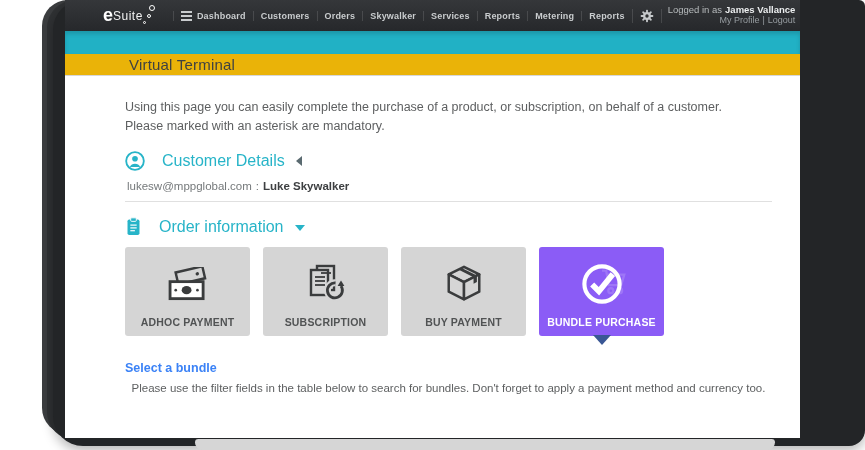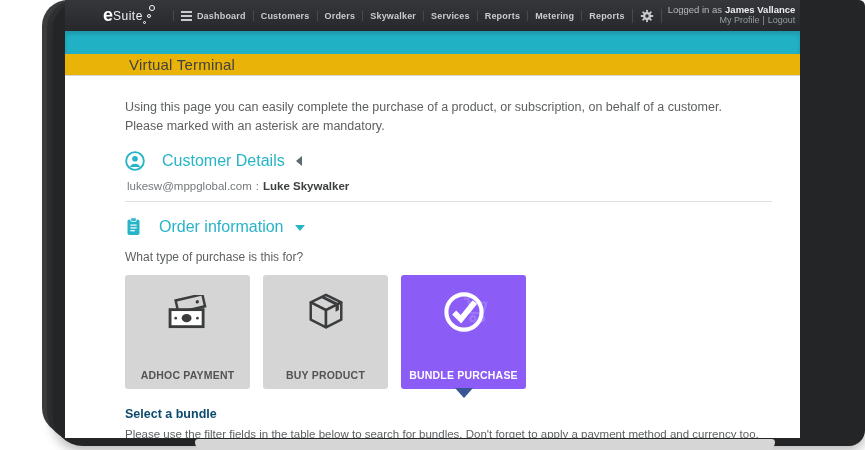--- a/index.html
+++ b/index.html
@@ -73,33 +73,33 @@
     border-top:6px solid #27b4c8; margin-left:2px; margin-top:3px; }
 
   .summary { margin:9px 0 0 2px; font-size:11.5px; color:#75797b; }
   .summary .sep { margin:0 4px; }
   .summary b { color:#3e4042; }
   hr.divider { border:none; border-top:1px solid #e0e0e0; margin:9px 0 0; }
 
   .question { margin-top:14px; font-size:12px; color:#5d5f60; }
 
   .tiles { display:flex; gap:13px; margin-top:11px; height:104px; }
-  .tile { width:125px; height:114px; background:#d5d5d5; border-radius:3px;
+  .tile { width:125px; height:89px; background:#d5d5d5; border-radius:3px;
     position:relative; cursor:pointer; }
   .tile-icon { position:absolute; top:8px; left:0; right:0; height:58px;
     display:flex; align-items:center; justify-content:center; }
   .tile-label { position:absolute; bottom:8px; width:100%; text-align:center;
     font-size:10.5px; font-weight:bold; color:#515354; letter-spacing:.2px; }
   .tile.selected { background:#8b5cf6; }
   .tile.selected .tile-label { color:#fff; }
   .tail { position:absolute; bottom:-9px; left:50%; margin-left:-9px; width:0; height:0;
     border:9px solid transparent; border-bottom:0; border-top:10px solid #3a5795; }
 
-  .bundle-heading { margin-top:28px; font-size:12.5px; font-weight:bold; color:#0c4a6e; }
-  .bundle-help { margin-top:7px; font-size:11.5px; color:#5d5f60; }
+  .bundle-heading { margin-top:10px; font-size:12.5px; font-weight:bold; color:#3b82f6; }
+  .bundle-help { margin-top:7px; font-size:11.5px; color:#5d5f60;text-align:center; }
 </style>
 </head>
 <body>
 
 <div class="scene">
   <div class="frame-curl2"></div>
   <div class="frame-curl1"></div>
   <div class="frame"></div>
   <div class="stand"></div>
 
@@ -199,53 +199,68 @@
           <rect x="3.5" y="3.5" width="17" height="22" rx="2.5" fill="#27b4c8"></rect>
           <rect x="8" y="1.2" width="8" height="5" rx="1.4" fill="#27b4c8" stroke="#fff" stroke-width="1.3"></rect>
           <line x1="7.5" y1="11.5" x2="16.5" y2="11.5" stroke="#fff" stroke-width="1.7"></line>
           <line x1="7.5" y1="15.5" x2="16.5" y2="15.5" stroke="#fff" stroke-width="1.7"></line>
           <line x1="7.5" y1="19.5" x2="14" y2="19.5" stroke="#fff" stroke-width="1.7"></line>
         </svg>
         <span class="section-title">Order information</span>
         <span class="tri-down"></span>
       </div>
 
-      <p class="question">What type of purchase is this for?</p>
 
       <div class="tiles">
         <div class="tile">
           <span class="tile-icon">
             <svg width="46" height="34" viewBox="0 0 48 36">
               <g transform="rotate(-13 26 9)">
                 <rect x="12" y="2.5" width="29" height="13" fill="#d5d5d5" stroke="#3a3c3d" stroke-width="2.6"></rect>
                 <circle cx="34" cy="9" r="1.8" fill="#3a3c3d"></circle>
               </g>
               <rect x="5" y="15.5" width="35" height="18" fill="#fff" stroke="#3a3c3d" stroke-width="3"></rect>
               <ellipse cx="22.5" cy="24.5" rx="5.2" ry="4.4" fill="#3a3c3d"></ellipse>
               <circle cx="11" cy="24.5" r="1.4" fill="#3a3c3d"></circle>
               <circle cx="34" cy="24.5" r="1.4" fill="#3a3c3d"></circle>
             </svg>
           </span>
           <span class="tile-label">ADHOC PAYMENT</span>
         </div>
 
+        <div class="tile">
+          <span class="tile-icon">
+            <svg width="44" height="40" viewBox="0 0 44 40">
+              <rect x="13" y="2" width="17" height="24" fill="#d5d5d5" stroke="#3a3c3d" stroke-width="2.4"></rect>
+              <rect x="7" y="6" width="17" height="25" fill="#d5d5d5" stroke="#3a3c3d" stroke-width="2.4"></rect>
+              <line x1="17" y1="9" x2="27" y2="9" stroke="#3a3c3d" stroke-width="1.8"></line>
+              <line x1="11" y1="13" x2="21" y2="13" stroke="#3a3c3d" stroke-width="1.8"></line>
+              <line x1="11" y1="17" x2="21" y2="17" stroke="#3a3c3d" stroke-width="1.8"></line>
+              <line x1="11" y1="21" x2="21" y2="21" stroke="#3a3c3d" stroke-width="1.8"></line>
+              <path d="M37 22 A7.5 7.5 0 1 1 31.5 18.9" fill="none" stroke="#d5d5d5" stroke-width="7"></path>
+              <path d="M37 22 A7.5 7.5 0 1 1 31.5 18.9" fill="none" stroke="#3a3c3d" stroke-width="2.8"></path>
+              <path d="M33.6 21.9 L40.4 21.9 L37 16.4 Z" fill="#3a3c3d"></path>
+            </svg>
+          </span>
+          <span class="tile-label">SUBSCRIPTION</span>
+        </div>
 
         <div class="tile">
           <span class="tile-icon">
             <svg width="46" height="42" viewBox="0 0 48 44">
               <g stroke="#3a3c3d" stroke-width="2.6" stroke-linejoin="round" fill="#d5d5d5">
                 <path d="M24 4 L40 12 L24 20 L8 12 Z"></path>
                 <path d="M8 12 L8 30 L24 38 L24 20 Z"></path>
                 <path d="M40 12 L40 30 L24 38 L24 20 Z"></path>
               </g>
               <path d="M18 6.9 L21.5 5.2 L37.5 13.2 L34 14.9 Z" fill="#3a3c3d"></path>
               <path d="M37.5 13.2 L37.5 19.8 L34 21.8 L34 14.9 Z" fill="#3a3c3d"></path>
             </svg>
           </span>
-          <span class="tile-label">BUY PRODUCT</span>
+          <span class="tile-label">BUY PAYMENT</span>
         </div>
 
         <div class="tile selected">
           <span class="tile-icon">
             <svg width="58" height="58" viewBox="0 0 56 56">
               <g stroke="#ffffff" opacity="0.16" fill="none" stroke-width="2.2">
                 <path d="M28 15 h4 l2.5 14 h12 l3 -10 h-16"></path>
                 <circle cx="36.5" cy="34.5" r="2.4"></circle>
                 <circle cx="45" cy="34.5" r="2.4"></circle>
               </g>

